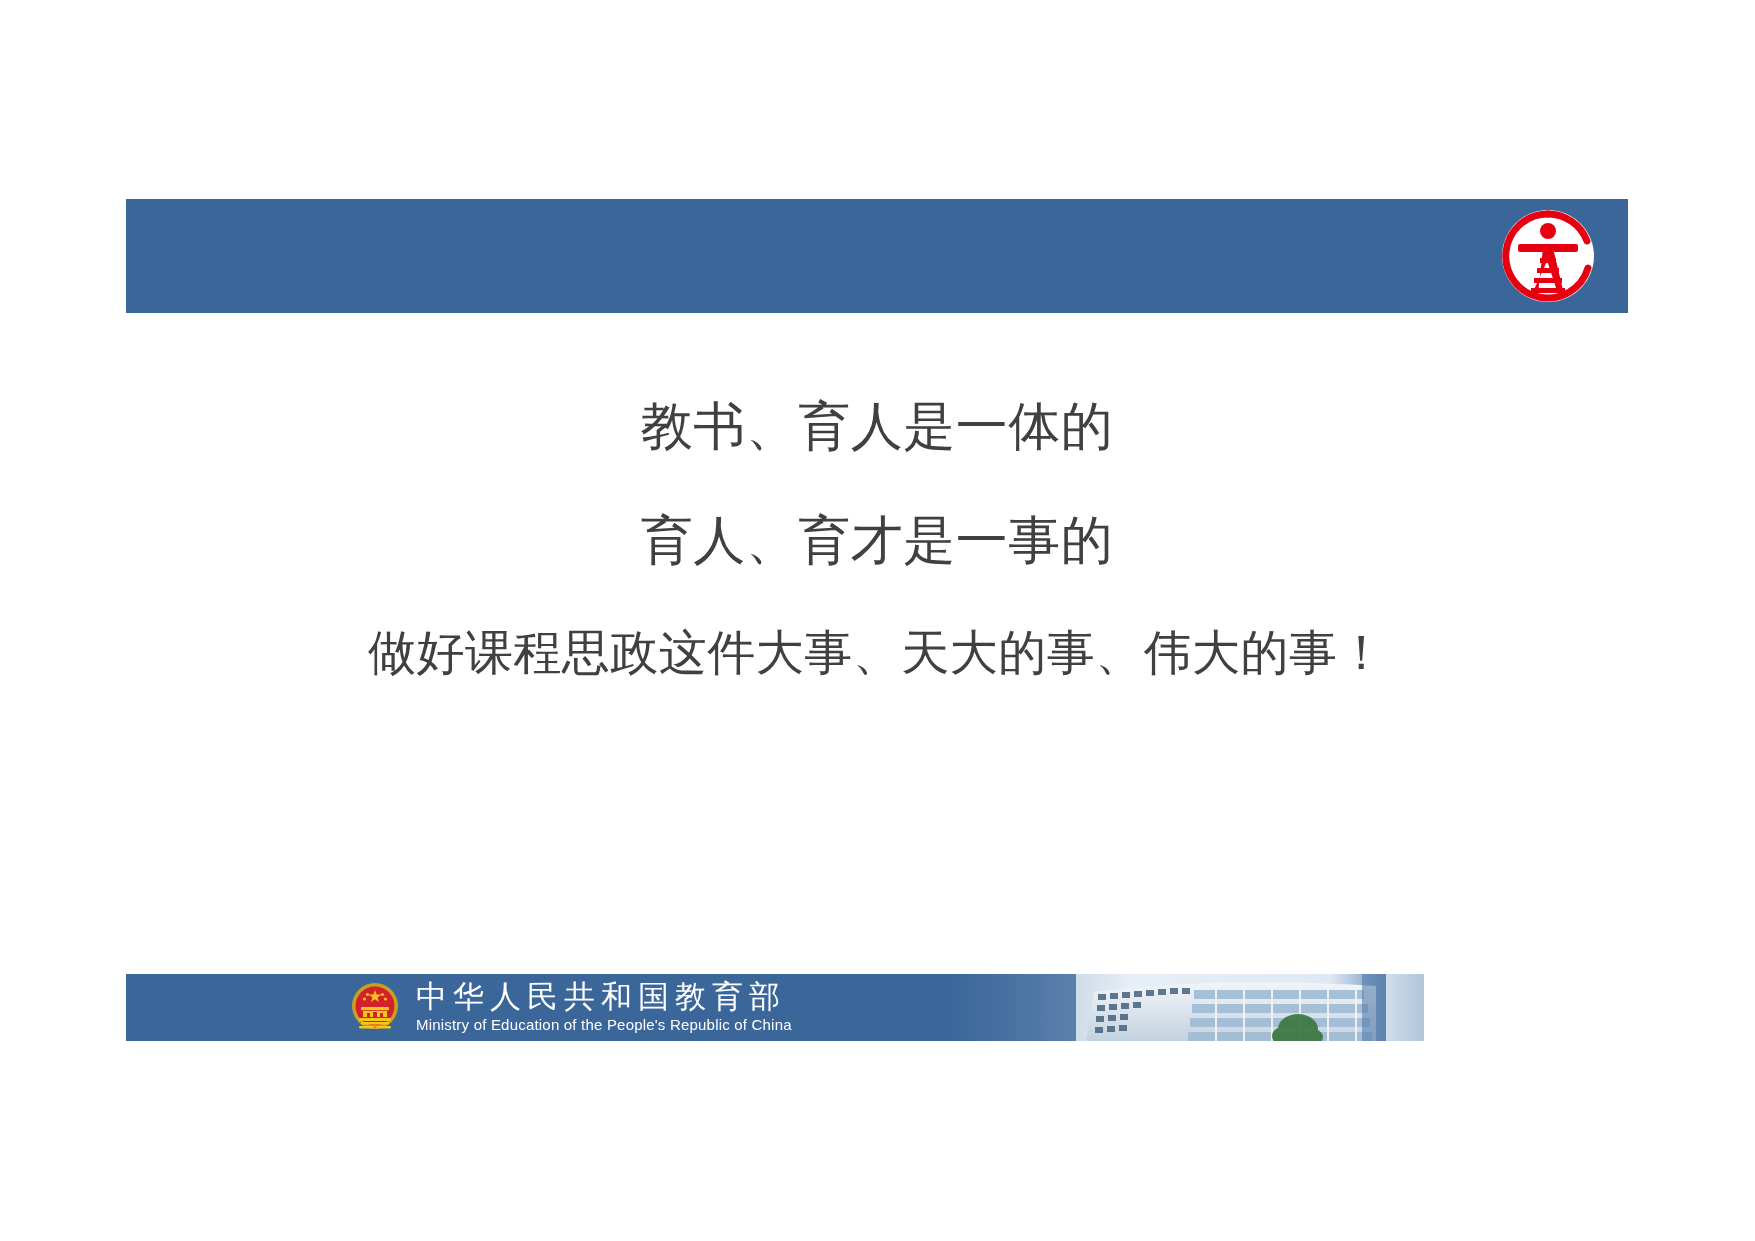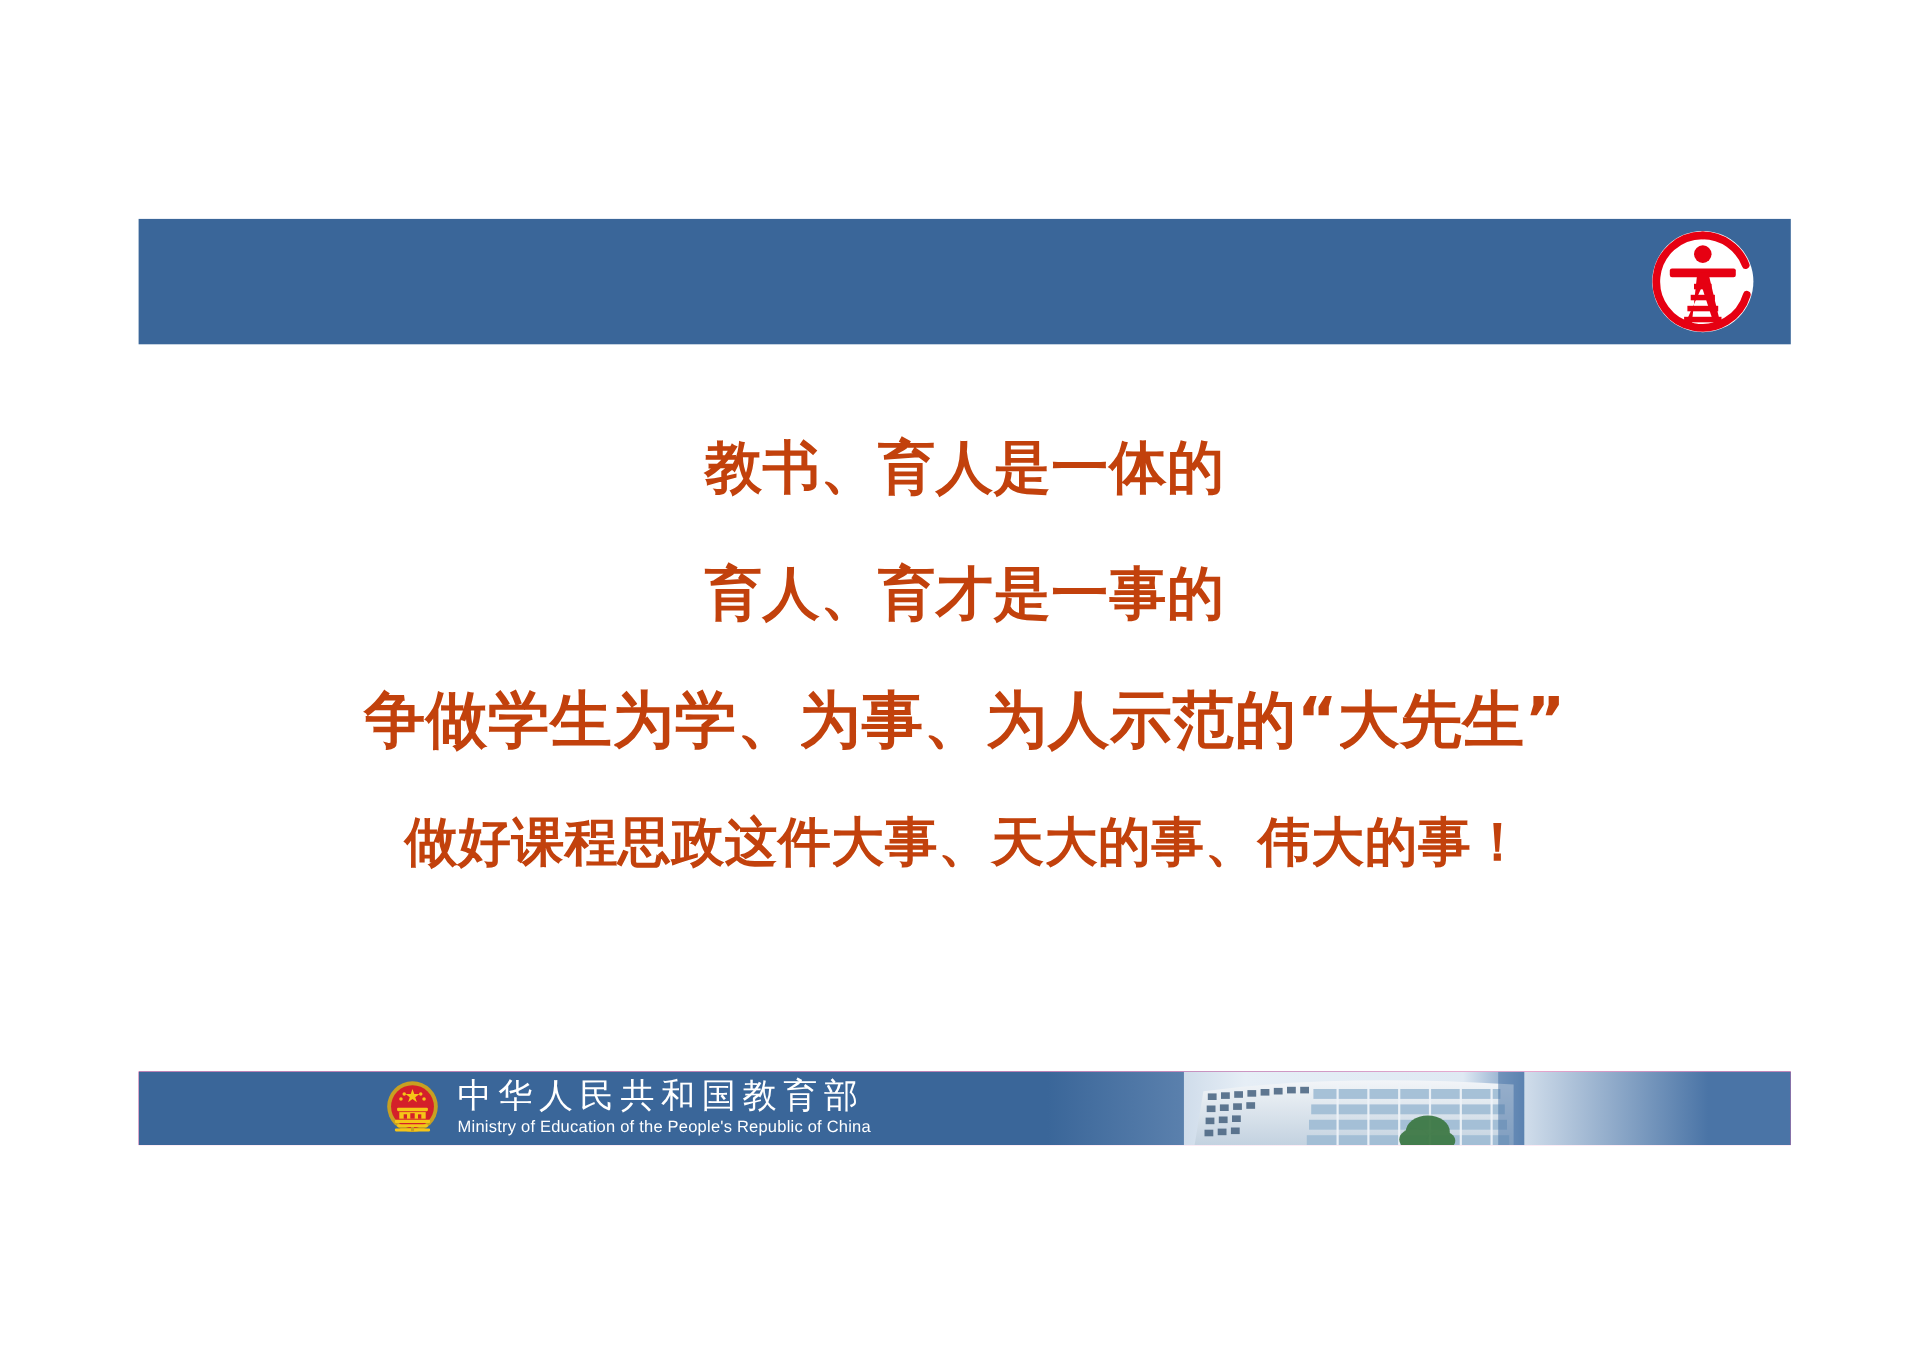--- a/index.html
+++ b/index.html
@@ -44,23 +44,23 @@
 
   
   #main-text {
     position: absolute;
     left: 126px;
     top: 400px;
     width: 1502px;
     text-align: center;
   }
   .slide-line {
-    color: #c2410c;
+    color: #404040;
     font-family: "DejaVu Sans", "Liberation Sans", sans-serif;
-    font-weight: bold;
+    font-weight: normal;
     white-space: nowrap;
     letter-spacing: 0.01em;
   }
   .line-1, .line-2 {
     font-size: 52px;
     line-height: 1.0;
     margin-bottom: 62px;
   }
   .line-3 {
     font-size: 56px;
@@ -71,23 +71,23 @@
     font-size: 48px;
     line-height: 1.0;
     margin-bottom: 0;
   }
 
   
   #footer-bar {
     position: absolute;
     left: 126px;
     top: 974px;
-    width: 1502px;
+    width: 1298px;
     height: 67px;
-    background: #ec4899;
+    background: #14532d;
     overflow: hidden;
   }
   
   #footer-gradient {
     position: absolute;
     left: 0; top: 0;
     width: 1502px; height: 67px;
     background: linear-gradient(to right,
         #3A6699 0%,
         #3A6699 55%,
@@ -167,21 +167,20 @@
         <rect x="41" y="64" width="22" height="5" fill="#E60012"></rect>
         <rect x="38" y="74" width="28" height="5" fill="#E60012"></rect>
         <rect x="35" y="84" width="34" height="5" fill="#E60012"></rect>
       </svg>
     </div>
   </div>
 
   <div id="main-text">
     <div class="slide-line line-1">教书、育人是一体的</div>
     <div class="slide-line line-2">育人、育才是一事的</div>
-    <div class="slide-line line-3">争做学生为学、为事、为人示范的“大先生”</div>
     <div class="slide-line line-4">做好课程思政这件大事、天大的事、伟大的事！</div>
   </div>
 
   <div id="footer-bar">
     <div id="footer-gradient"></div>
 
     <div id="footer-building">
       <svg viewBox="0 0 310 67" xmlns="http://www.w3.org/2000/svg">
         <defs>
           <linearGradient id="skyg" x1="0" y1="0" x2="1" y2="0">

